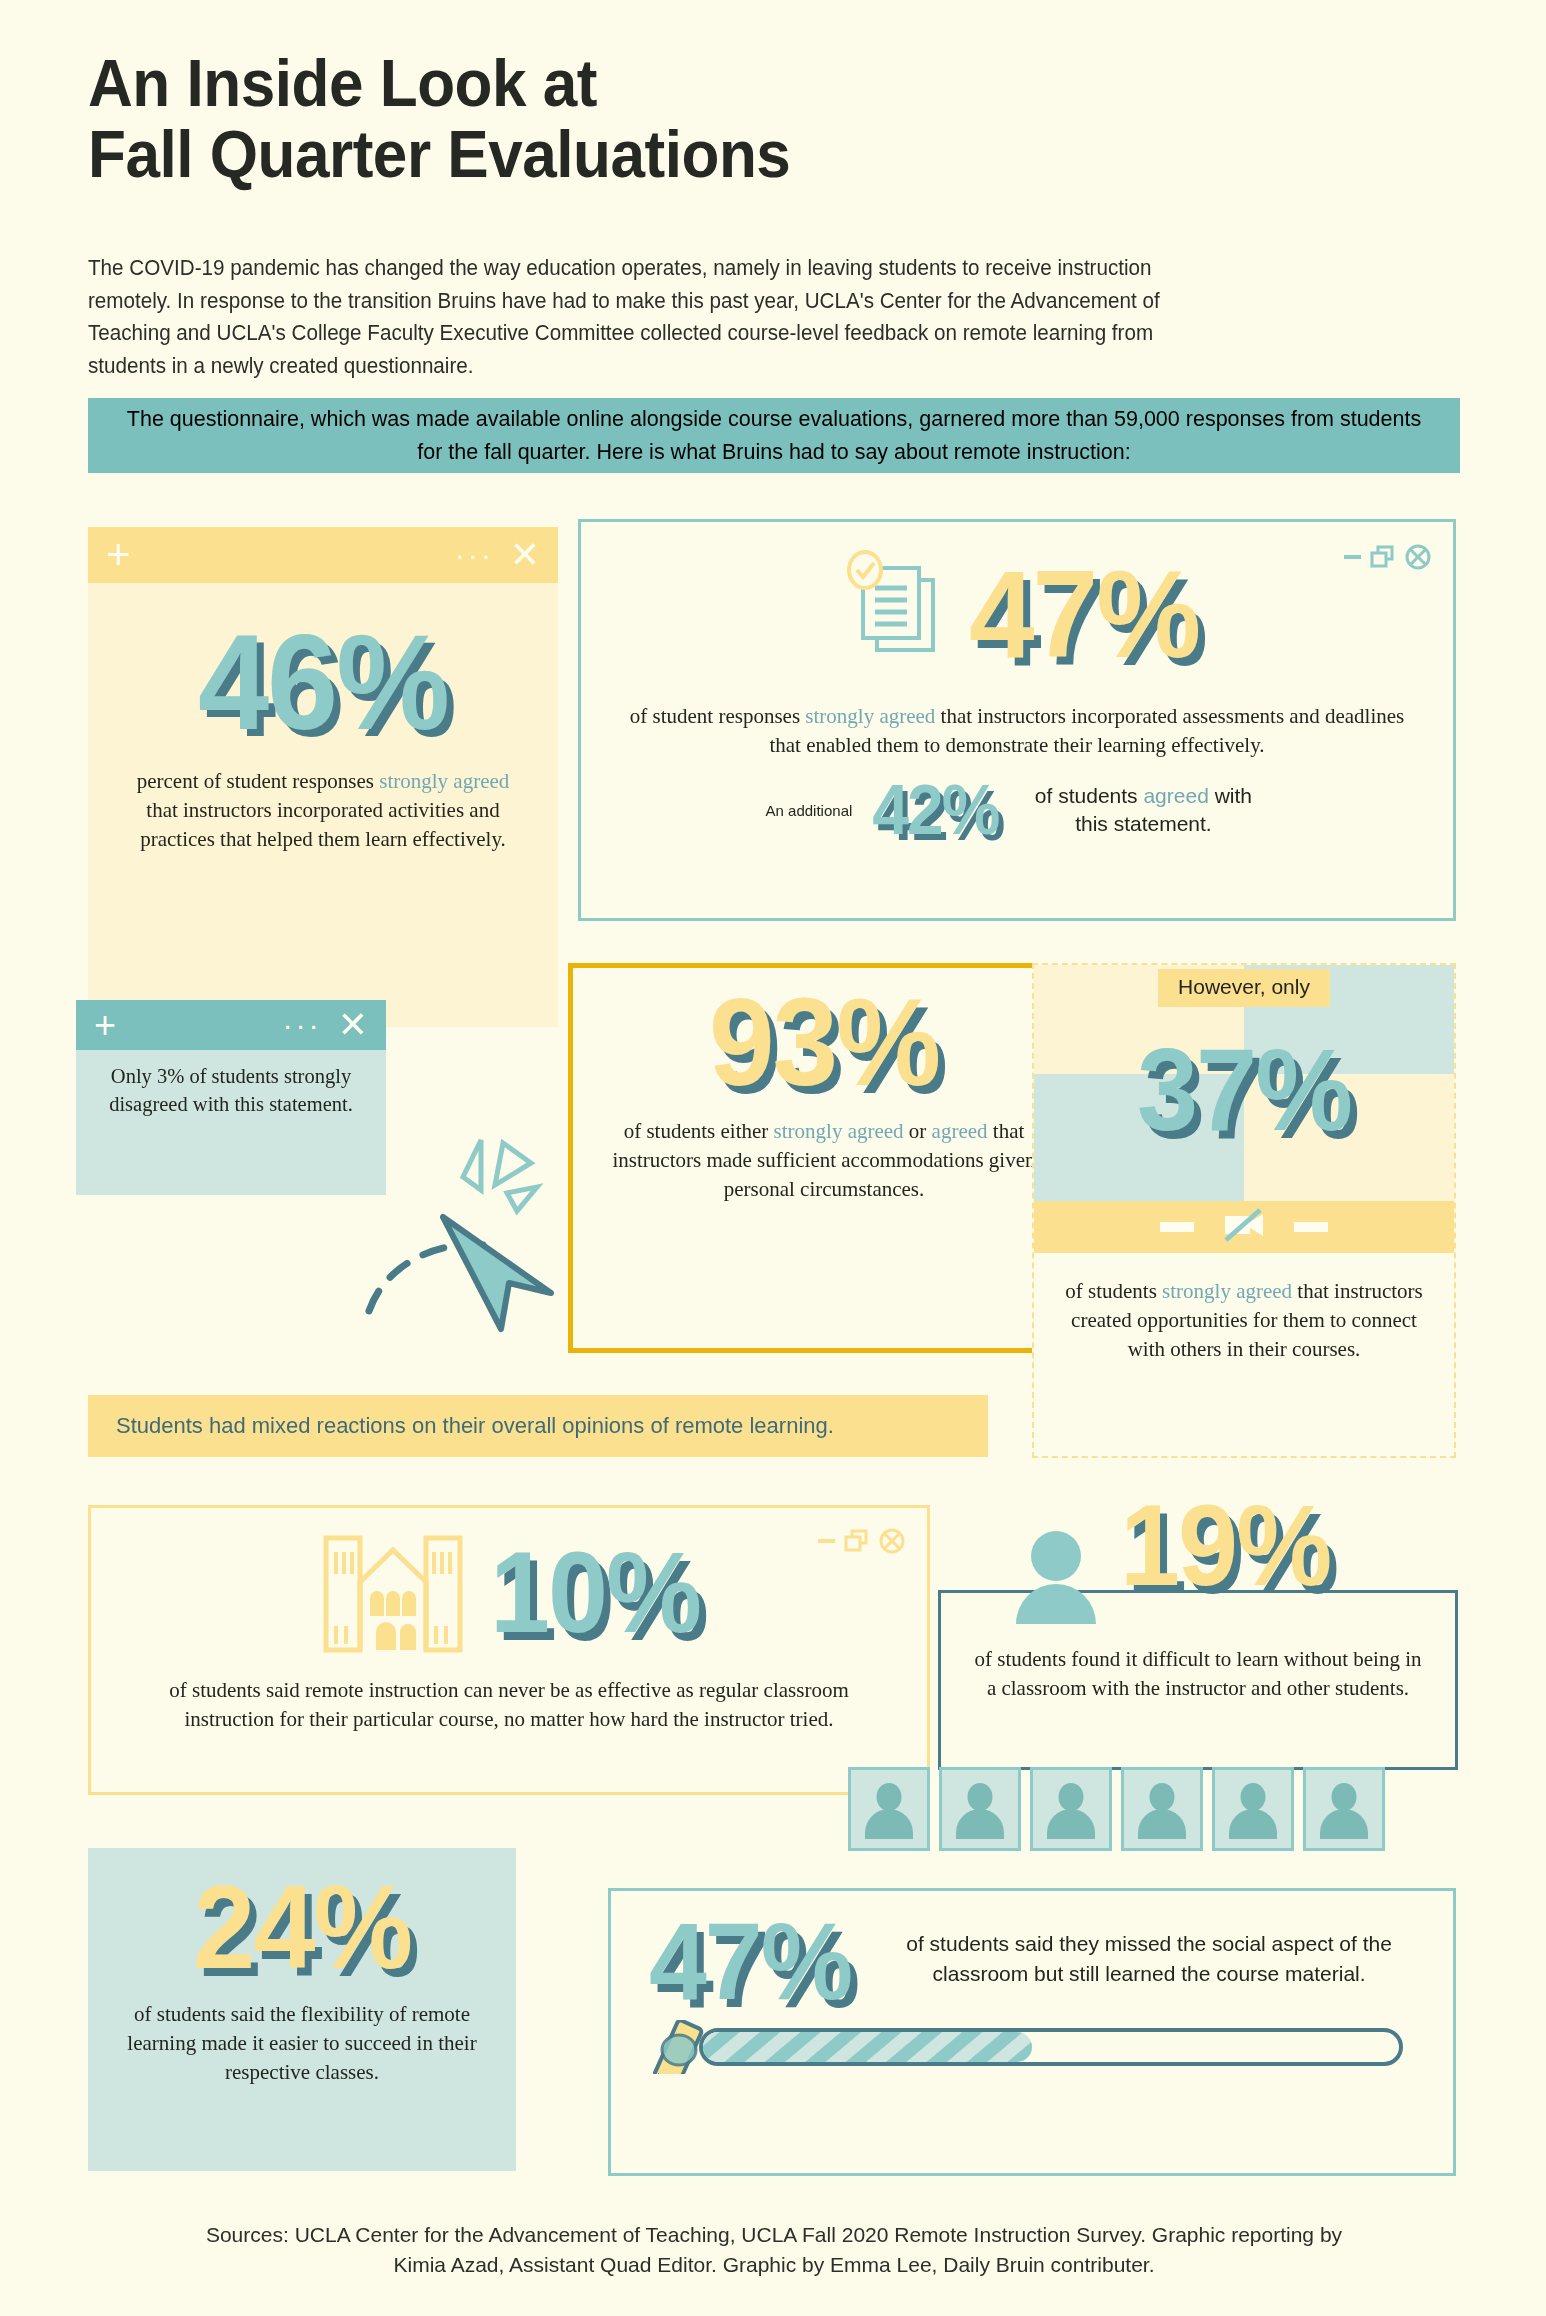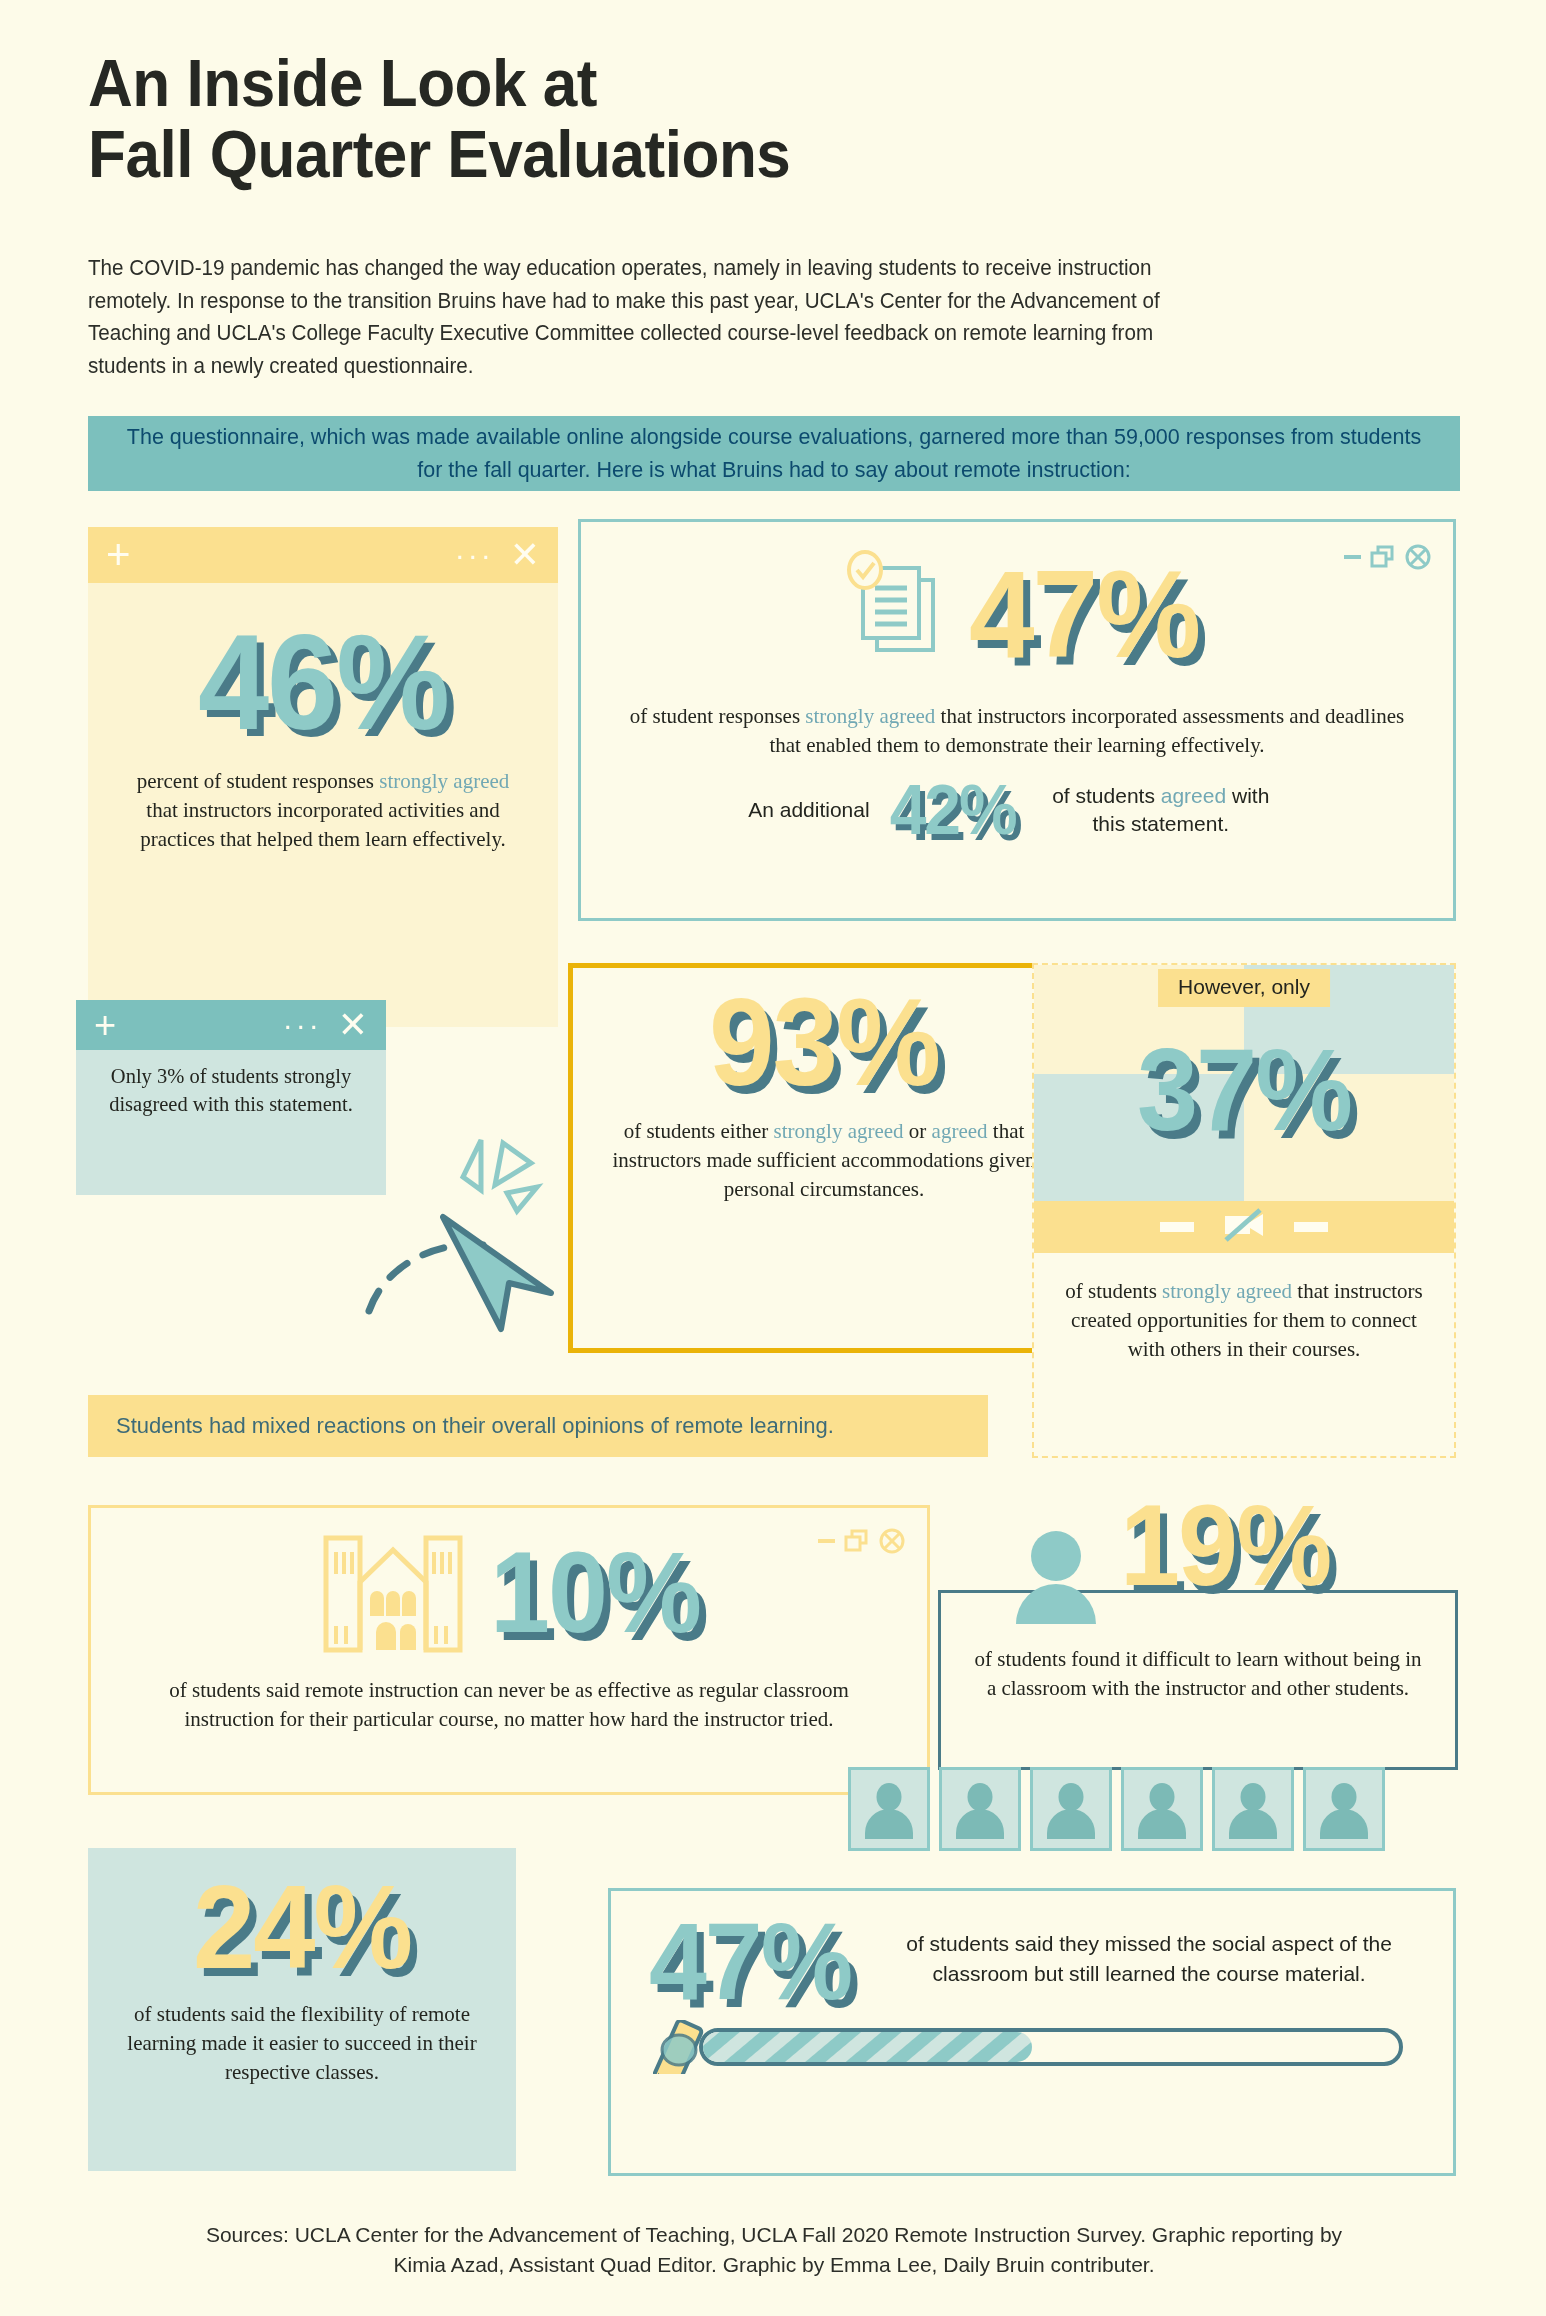--- a/index.html
+++ b/index.html
@@ -20,22 +20,22 @@
     letter-spacing: -0.5px; color: #262823;
     font-family: "Liberation Sans Narrow","Liberation Sans",sans-serif;
     transform: scaleX(0.94); transform-origin: left top;
   }
   .intro {
     position: absolute; left: 88px; top: 252px; width: 1160px;
     font-size: 21.5px; line-height: 1.52; color: #2c2e29;
     transform: scaleX(0.96); transform-origin: left top;
   }
   .banner-teal {
-    position: absolute; left: 88px; top: 416px; width: 1372px; height: 75px;
-    background: #7cc0bd; color: #0c4a6e;
+    position: absolute; left: 88px; top: 398px; width: 1372px; height: 75px;
+    background: #7cc0bd; color: #000000;
     display: flex; align-items: center; justify-content: center; text-align: center;
     font-size: 21.5px; line-height: 1.5; padding: 0 30px;
   }
 
   
   .card { position: absolute; }
   .winbar { display: flex; align-items: center; height: 56px; padding: 0 18px; }
   .winbar .plus { color:#fffdf0; font-size: 42px; line-height: 0; font-weight: 300; }
   .winbar .spacer { flex: 1; }
   .winbar .dots { color:#fffdf0; font-size: 30px; letter-spacing: 3px; line-height: .6; }
@@ -65,21 +65,21 @@
   #c46 .cap { margin: 30px 34px 0; }
 
   
   #c47 { left: 578px; top: 519px; width: 878px; height: 402px;
          background: #fdfbe9; border: 3px solid #8ecac7; }
   #c47 .wctrl { right: 22px; top: 22px; color: #8ecac7; }
   #c47 .row1 { display: flex; align-items: center; justify-content: center; gap: 16px; margin-top: 28px; }
   #c47 .num { font-size: 118px; }
   #c47 .cap { margin: 22px 48px 0; }
   #c47 .row2 { display: flex; align-items: center; justify-content: center; gap: 20px; margin-top: 22px; }
-  #c47 .row2 .lbl { font-size: 21px; }
+  #c47 .row2 .lbl { font-size: 15px; }
   #c47 .row2 .num2 { font-size: 66px; }
   #c47 .row2 .txt { font-size: 21px; line-height: 1.35; text-align: center; width: 250px; }
 
   
   #c3 { left: 76px; top: 1000px; width: 310px; height: 195px; background: #cfe5df; }
   #c3 .winbar { background: #7cc0bd; height: 50px; }
   #c3 .winbar .plus { font-size: 38px; }
   #c3 .cap { margin: 12px 22px 0; font-size: 20.5px; }
 
   

